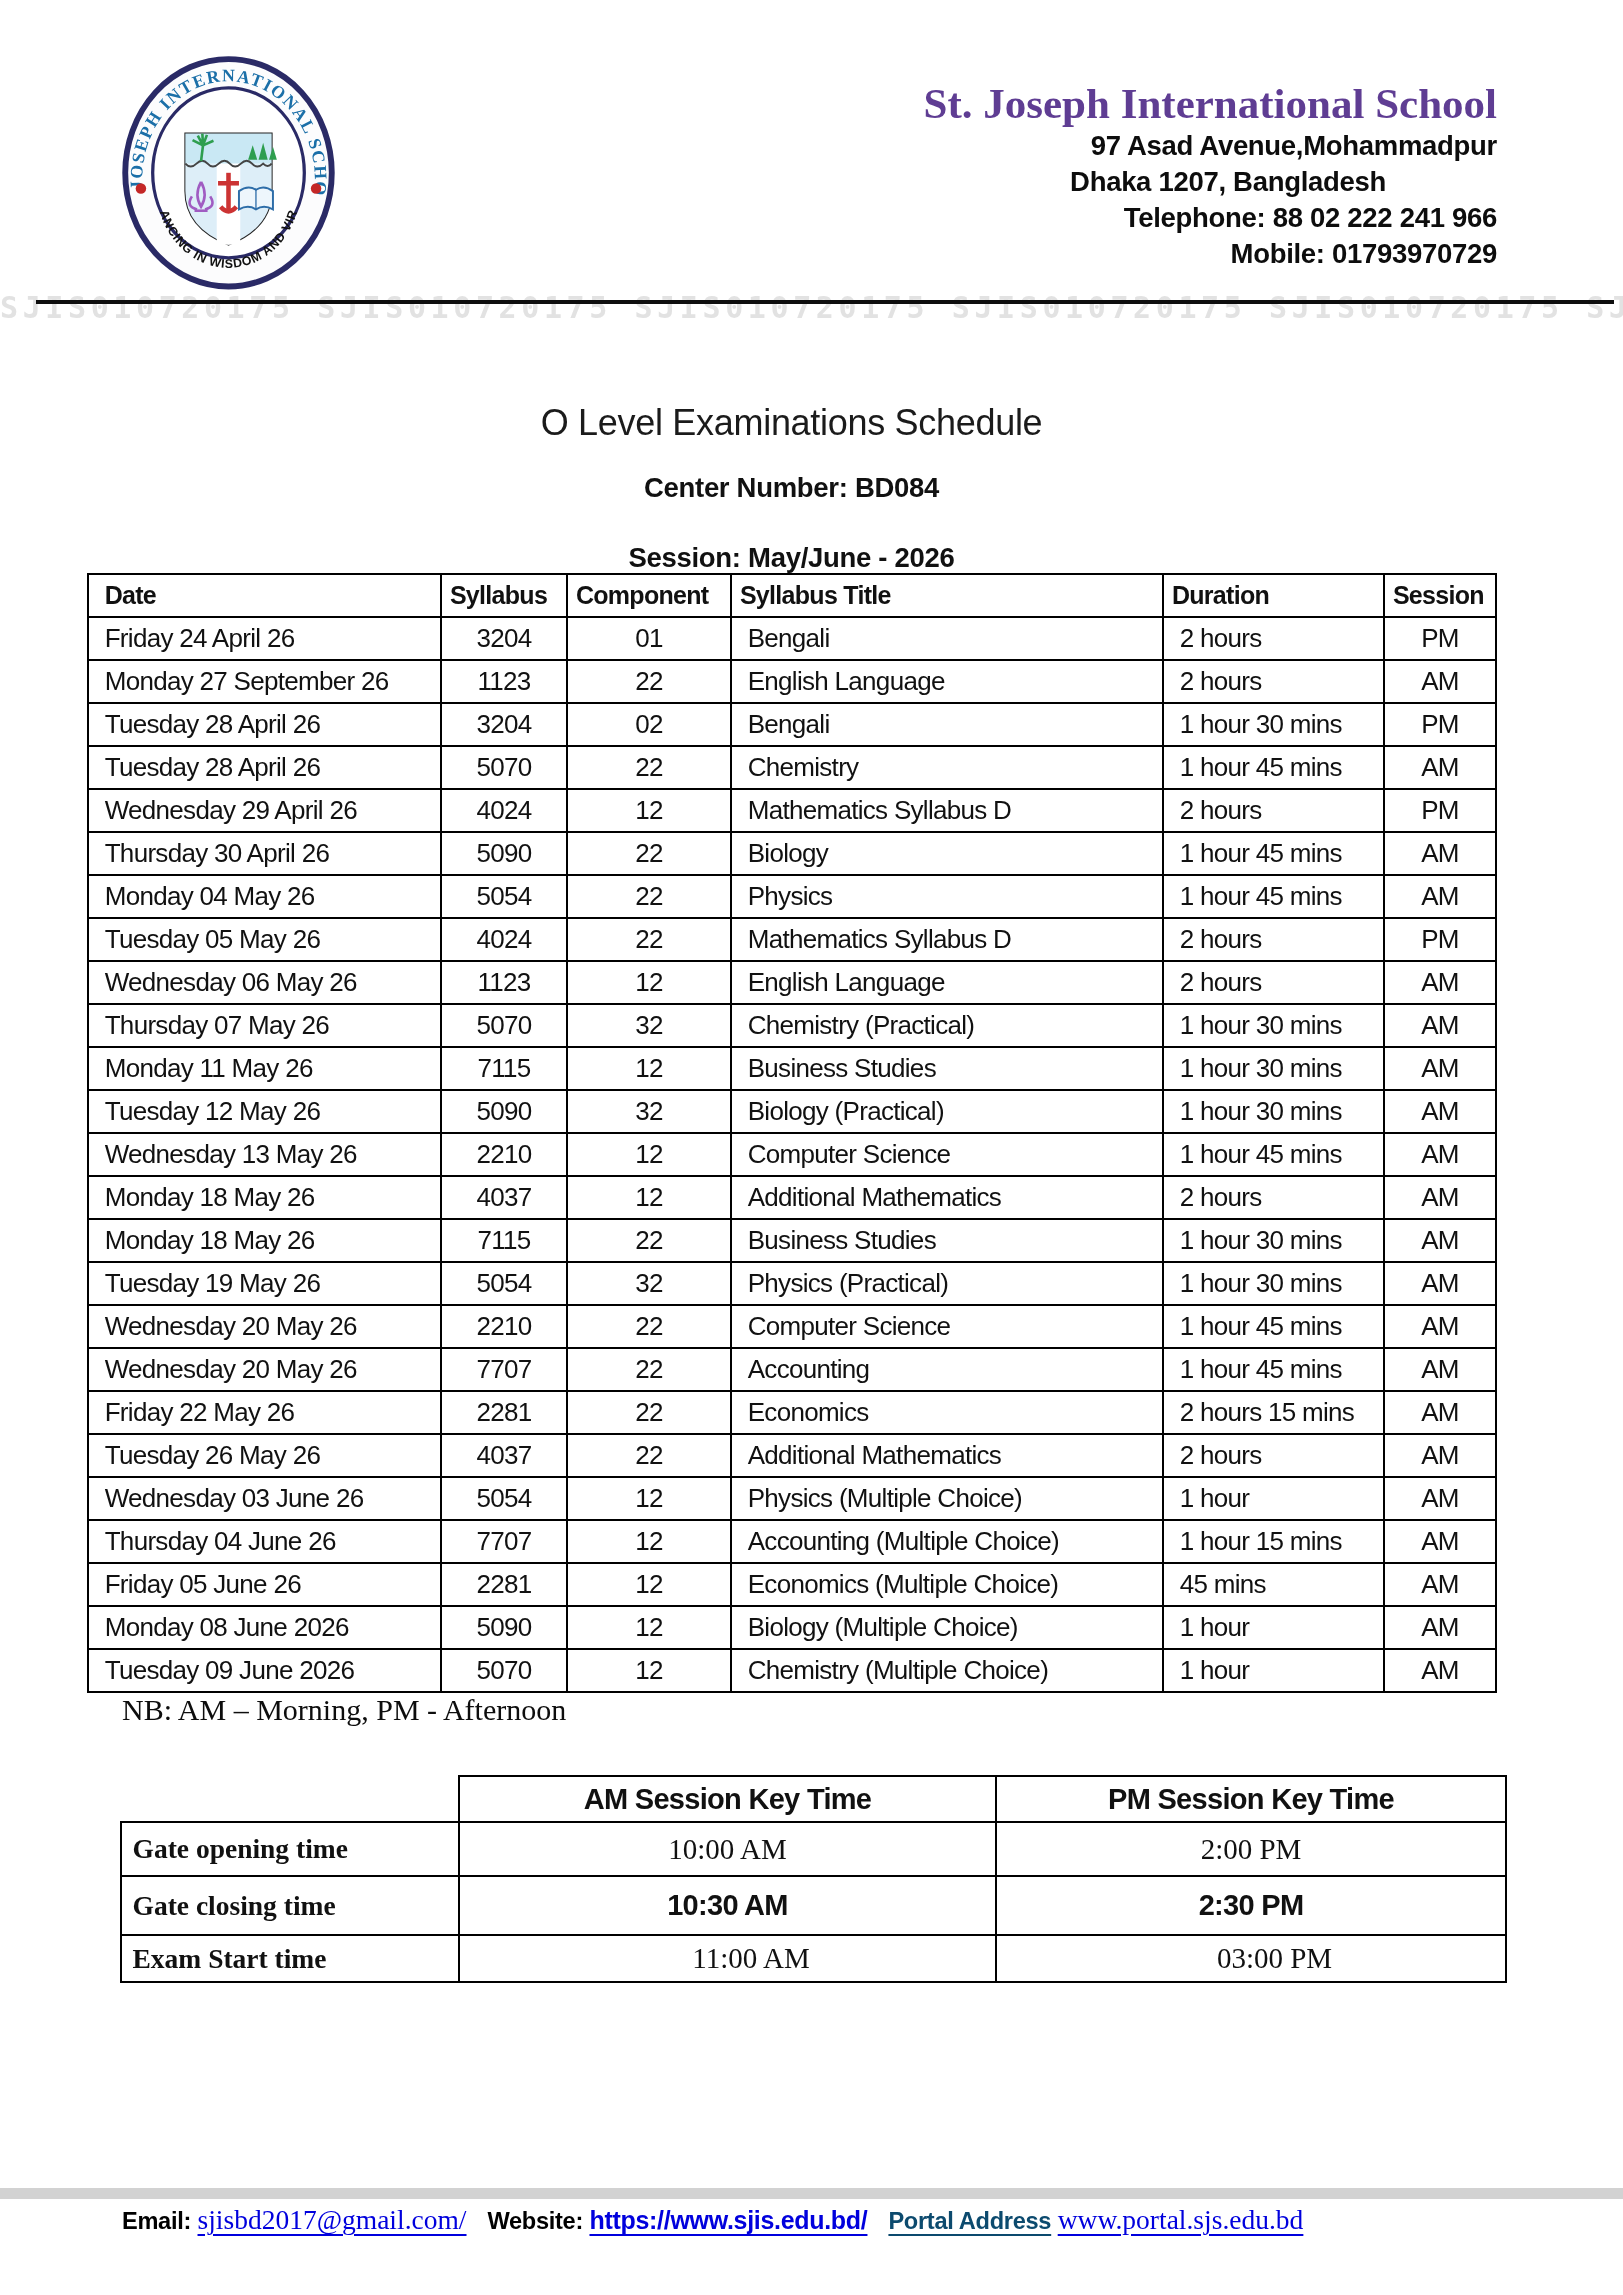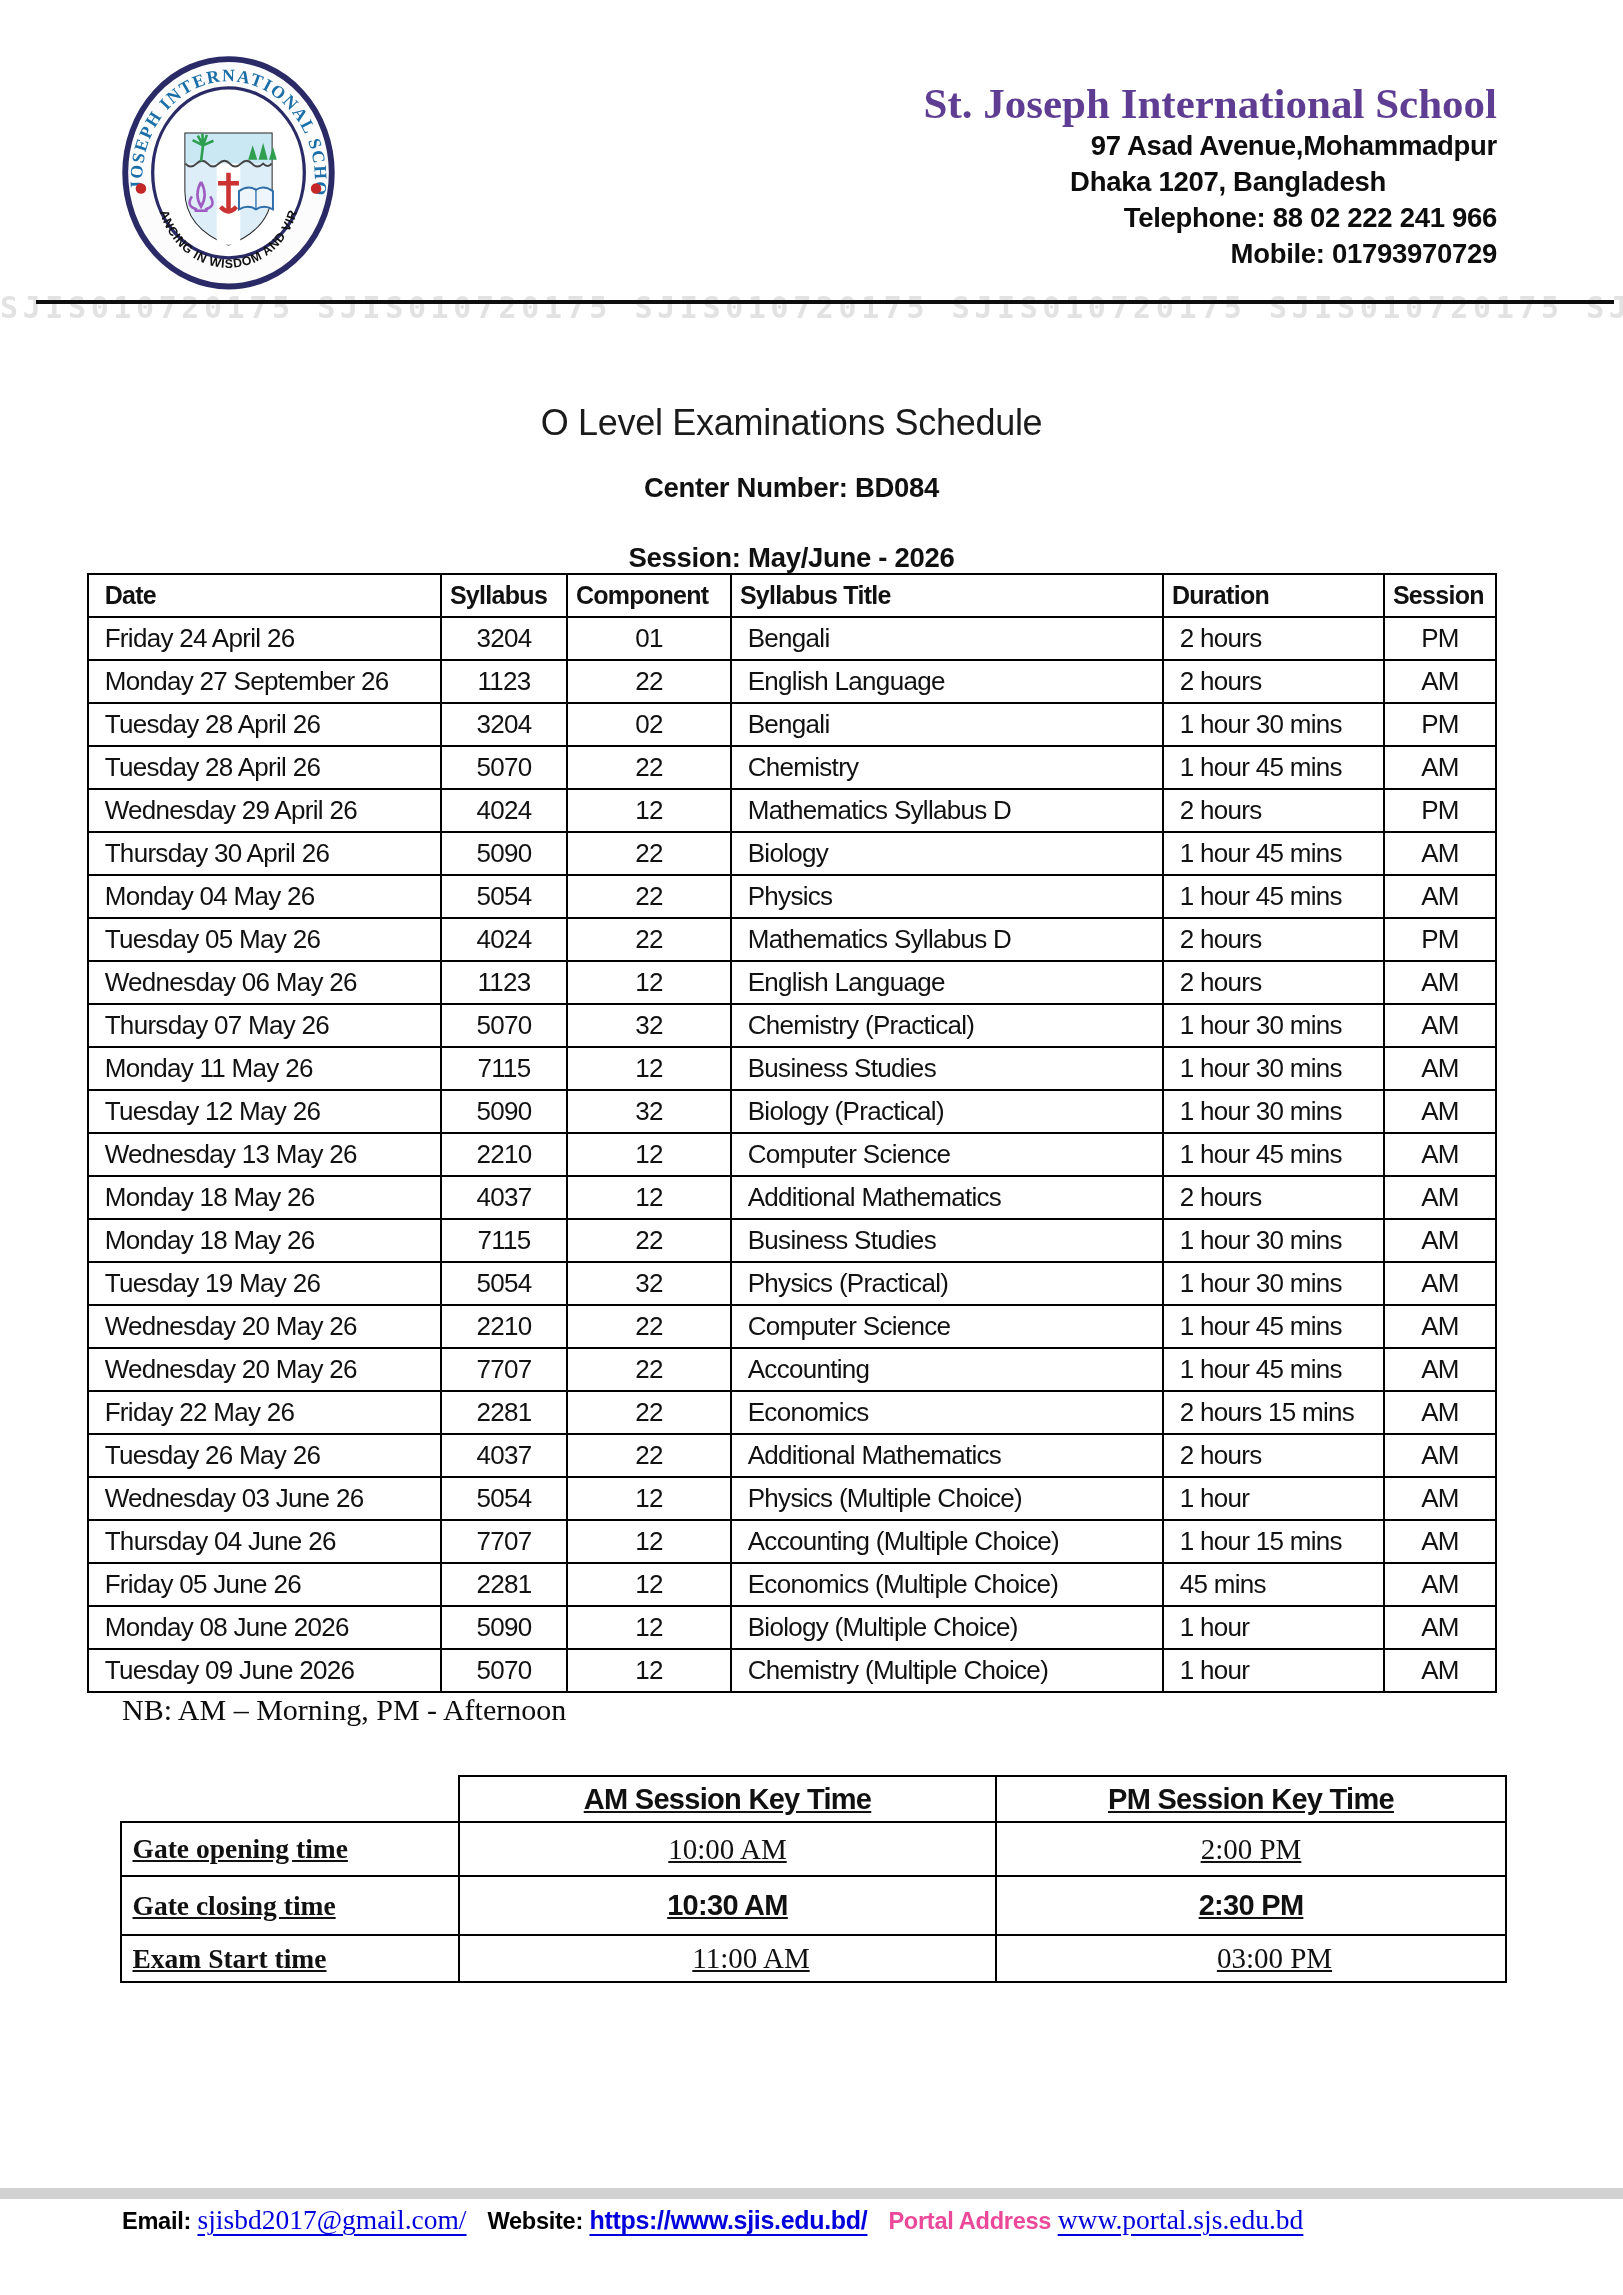--- a/index.html
+++ b/index.html
@@ -60,21 +60,20 @@
 
   
   .nb-note{position:absolute;left:122px;top:1693px;
     font-family:"Liberation Serif","DejaVu Serif",serif;font-size:30px;color:#0d0d0d;}
 
   
   .key-table{position:absolute;left:120px;top:1775px;width:1385px;}
   .key-table th,.key-table td{
     border:2px solid #000;border-top-width:2.6px;border-bottom-width:2.6px;
     vertical-align:middle;
-    text-decoration:underline;
   }
   .key-table .noborder{border:none;background:transparent;}
   .key-table .key-head{
     height:42px;font-size:29px;font-weight:bold;text-align:center;letter-spacing:-0.7px;
   }
   .key-table .key-label{
     font-family:"Liberation Serif","DejaVu Serif",serif;
     font-size:27.5px;font-weight:bold;text-align:left;padding-left:10.5px;
   }
   .key-table td.key-time{
@@ -96,22 +95,22 @@
   .footer-line a{cursor:pointer;}
   .footer-line .flink-serif{
     font-family:"Liberation Serif","DejaVu Serif",serif;font-size:27.5px;
     text-decoration:underline;text-decoration-thickness:2px;text-underline-offset:4.6px;
   }
   .footer-line .flink-sans{
     font-weight:bold;font-size:25px;letter-spacing:-0.3px;
     text-decoration:underline;text-decoration-thickness:2px;text-underline-offset:4.6px;
   }
   .footer-line .flabel-underline{
-    font-weight:bold;letter-spacing:-0.3px;color:#ec4899;
-    text-decoration-thickness:2px;text-underline-offset:4.6px;
+    font-weight:bold;letter-spacing:-0.3px;color:#0c4a6e;
+    text-decoration:underline;text-decoration-thickness:2px;text-underline-offset:4.6px;
   }
   .fgap{display:inline-block;width:14.4px;}
   .fgap-s{display:inline-block;width:6.5px;}
 </style>
 </head>
 <body>
 
 <div class="page">
 
   <svg class="logo" viewBox="0 0 332 368">

